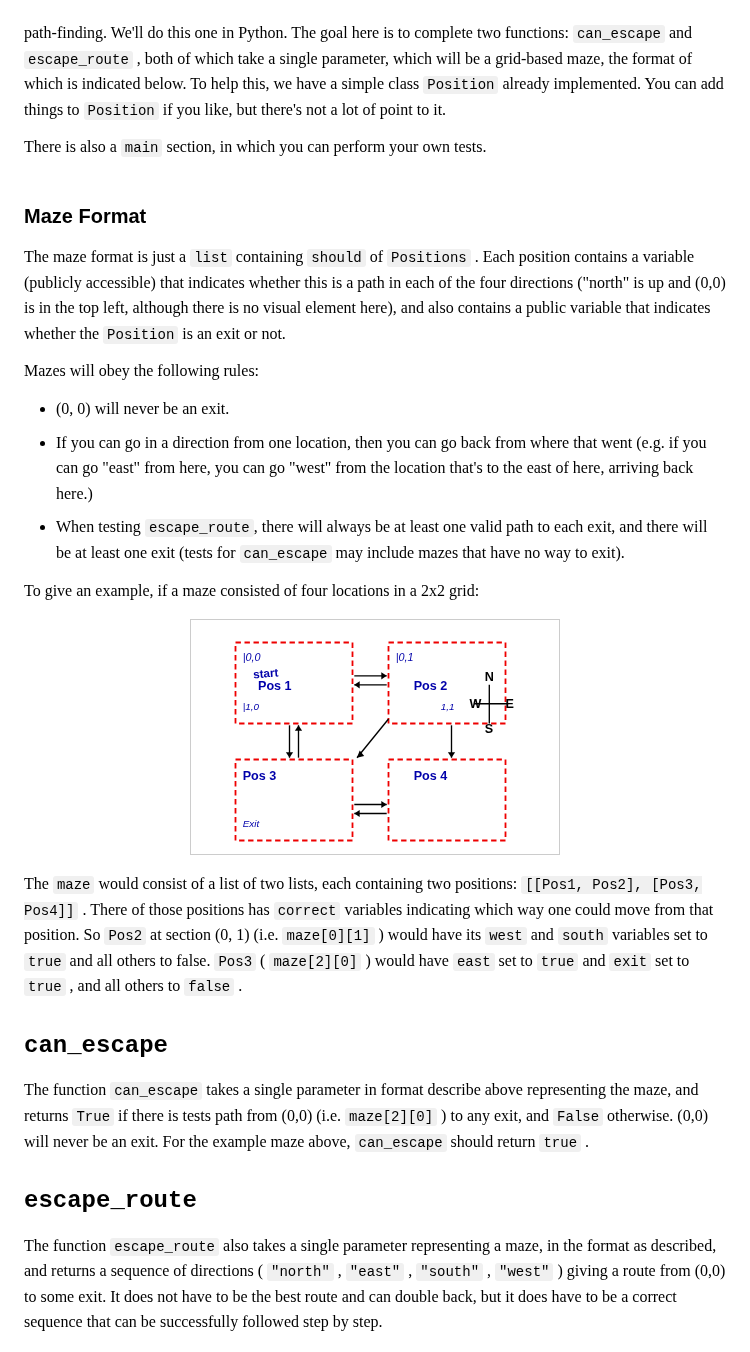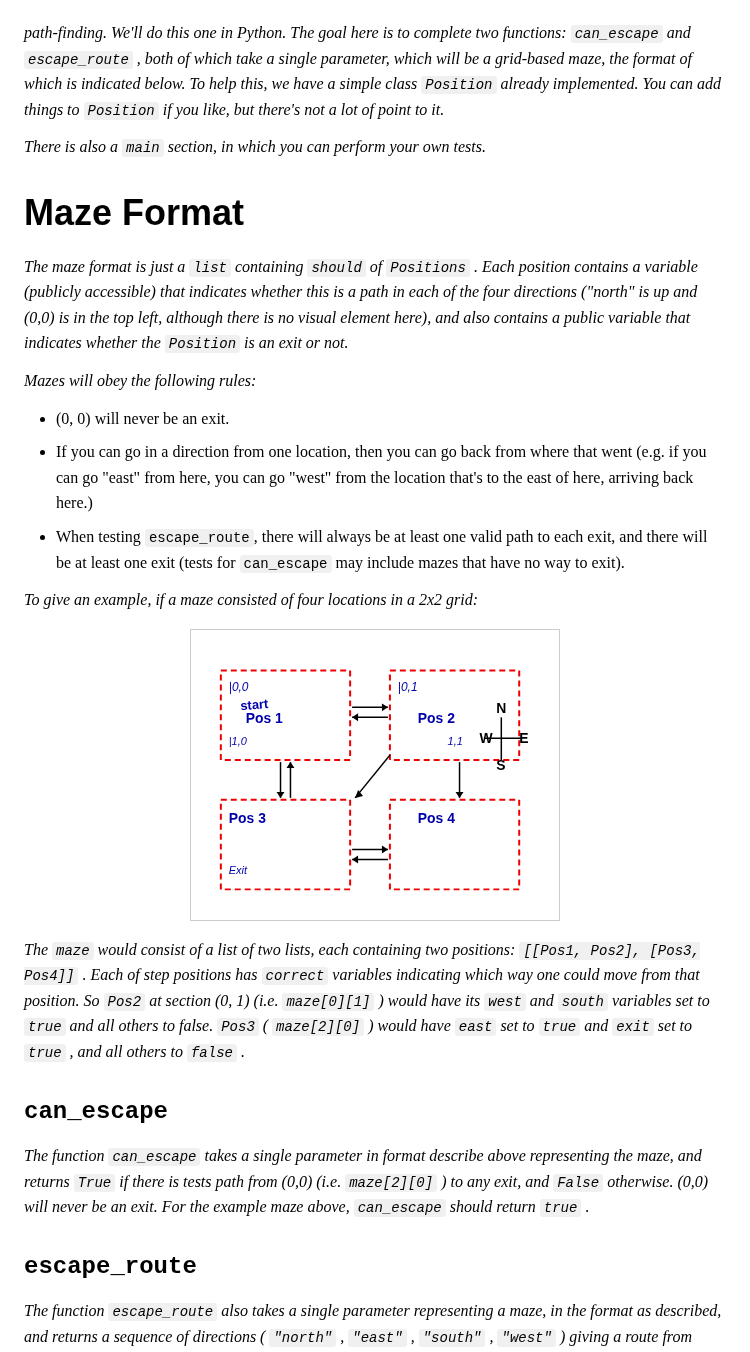--- a/index.html
+++ b/index.html
@@ -13,36 +13,35 @@
       font-size: 16px;
       line-height: 1.6;
       color: #000;
       background: #fff;
       width: 750px;
       padding: 20px 24px 40px 24px;
     }
 
     p {
       margin-bottom: 12px;
-      font-style: italic;
     }
 
     code, .inline-code {
       font-family: 'Courier New', Courier, monospace;
       font-size: 14px;
       background: #f0f0f0;
       padding: 1px 4px;
       border-radius: 3px;
     }
 
     h2 {
       font-family: Arial, Helvetica, sans-serif;
-      font-size: 36px;
+      font-size: 20px;
       font-weight: bold;
-      margin-top: 24px;
+      margin-top: 40px;
       margin-bottom: 12px;
       color: #000;
     }
 
     h3 {
       font-family: 'Courier New', Courier, monospace;
       font-size: 24px;
       font-weight: bold;
       margin-top: 28px;
       margin-bottom: 12px;
@@ -59,21 +58,21 @@
     }
 
     .maze-image-container {
       display: flex;
       justify-content: center;
       margin: 16px 0;
     }
 
     .maze-diagram {
       width: 370px;
-      height: 292px;
+      height: 236px;
       border: 1px solid #ccc;
       background: #fff;
       position: relative;
       overflow: hidden;
     }
 
     .maze-svg {
       width: 100%;
       height: 100%;
     }
@@ -197,21 +196,21 @@
 
     </svg>
   </div>
 </div>
 
 <p>
   <span>The</span>
   <code>maze</code>
   <span>would consist of a list of two lists, each containing two positions:</span>
   <code>[[Pos1, Pos2], [Pos3, Pos4]]</code>
-  <span>. Each of step positions has</span>
+  <span>. There of those positions has</span>
   <code>correct</code>
   <span>variables indicating which way one could move from that position. So</span>
   <code>Pos2</code>
   <span>at section</span>
   <span>(0, 1)</span>
   <span>(i.e.</span>
   <code>maze[0][1]</code>
   <span>) would have its</span>
   <code>west</code>
   <span>and</span>

